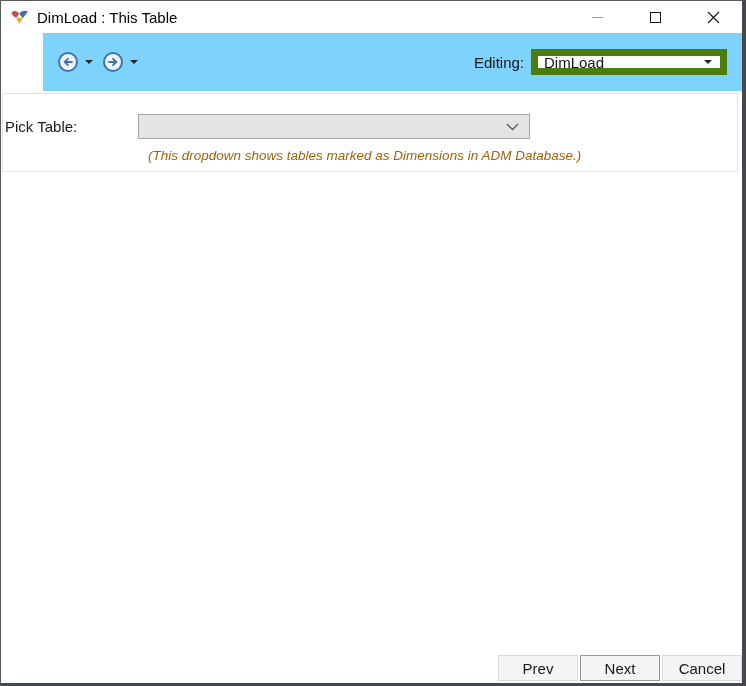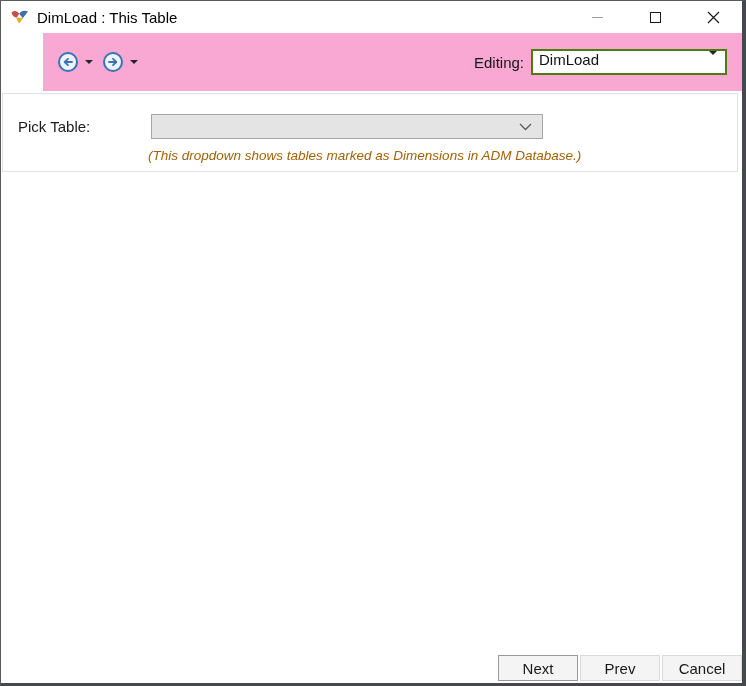--- a/index.html
+++ b/index.html
@@ -29,55 +29,55 @@
     width: 58px; height: 32px;
     display: flex; align-items: center; justify-content: center;
     cursor: default;
   }
   .min-glyph { width: 11px; height: 0; border-top: 1px solid #9c9c9c; }
   .max-glyph { width: 11px; height: 11px; border: 1px solid #191919; background: transparent; }
 
   
   .toolbar {
     flex: 0 0 58px; height: 58px;
-    background: #f9a8d4;
+    background: #7dd3fc;
     display: flex; align-items: center;
     padding: 0 15px 0 14px;
     margin-left: 42px;
   }
   .nav-btn { width: 22px; height: 22px; display: flex; align-items: center; justify-content: center; }
   .caret-btn { width: 20px; height: 22px; display: flex; align-items: center; justify-content: center; }
   .caret-down {
     width: 0; height: 0;
     border-left: 4px solid transparent;
     border-right: 4px solid transparent;
     border-top: 4px solid #262626;
   }
   .fwd-group { margin-left: 3px; }
   .editing-group { margin-left: auto; display: flex; align-items: center; }
   .editing-label { font-size: 15px; color: #161616; margin-right: 7px; white-space: nowrap; }
   .editing-combo {
     width: 196px; height: 26px;
     background: #ffffff;
-    border: 2px solid #4d7c0f;
-    display: flex; align-items: flex-start;
+    border: 7px solid #4d7c0f;
+    display: flex; align-items: center;
     padding: 0 8px 0 6px;
     font-size: 15px; color: #111;
   }
   .editing-combo .combo-value { flex: 1 1 auto; white-space: nowrap; overflow: hidden; }
 
   
   .panel {
     flex: 0 0 79px; height: 79px;
     margin: 2px 4px 0 1px;
     border: 1px solid #e2e2e2;
     background: #ffffff;
   }
   .form-row { display: flex; align-items: center; margin-top: 20px; }
-  .pick-label { margin-left: 15px; width: 133px; font-size: 15px; color: #1b1b1b; }
+  .pick-label { margin-left: 2px; width: 133px; font-size: 15px; color: #1b1b1b; }
   .dropdown {
     width: 392px; height: 25px;
     background: #e4e4e4;
     border: 1px solid #a6a6a6;
     display: flex; align-items: center; justify-content: space-between;
     padding: 0 10px 0 6px;
     font-size: 14px; color: #444;
   }
   .helper-text {
     margin: 9px 0 0 145px;
@@ -170,18 +170,18 @@
           <path d="M1 1 L6.5 6.5 L12 1" stroke="#5a5a5a" stroke-width="1.3" fill="none"></path>
         </svg>
       </div>
     </div>
     <div class="helper-text">(This dropdown shows tables marked as Dimensions in ADM Database.)</div>
   </div>
 
   <div class="main"></div>
 
   <div class="footer">
+    <button class="footer-btn">Prev</button>
     <button class="footer-btn focused">Next</button>
-    <button class="footer-btn">Prev</button>
     <button class="footer-btn">Cancel</button>
   </div>
 
 </div>
 
 </body></html>

